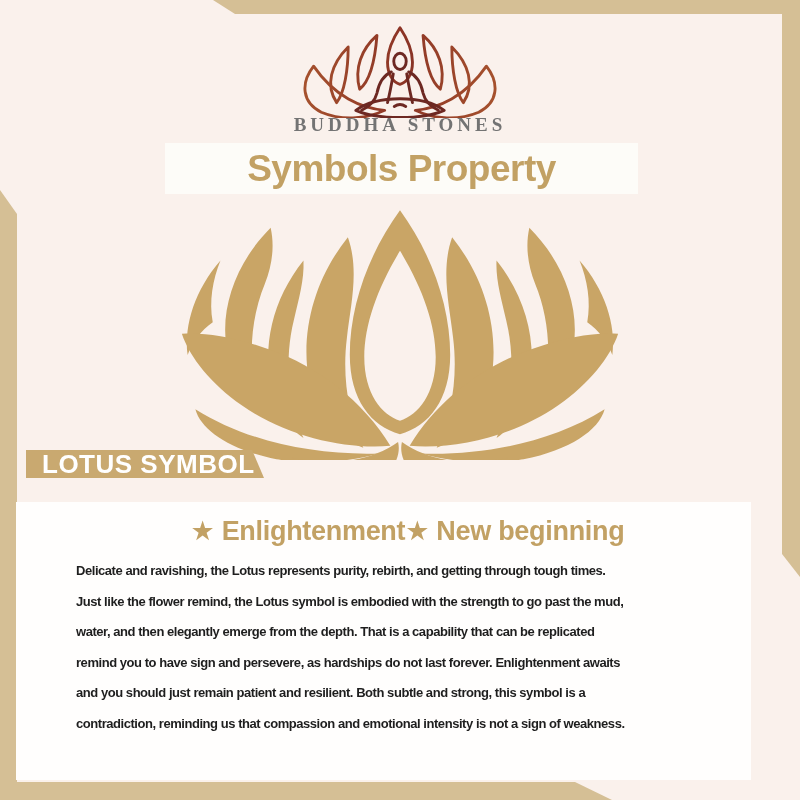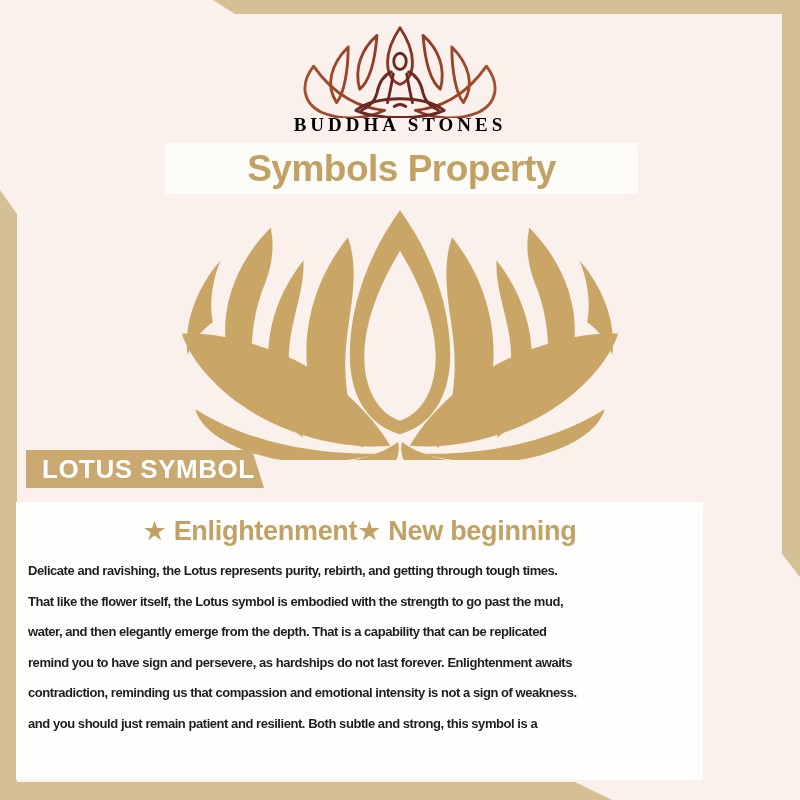--- a/index.html
+++ b/index.html
@@ -7,47 +7,48 @@
     position:relative;width:800px;height:800px;overflow:hidden;
     background:var(--bg-pink,#faf1ec);
     font-family:"Liberation Sans","DejaVu Sans",sans-serif;
   }
   .frame-svg{position:absolute;left:0;top:0;width:800px;height:800px;pointer-events:none;}
   
   .logo-wrap{position:absolute;left:290px;top:22px;width:220px;height:96px;}
   .brand-name{
     position:absolute;left:0;top:114px;width:800px;text-align:center;
     font-family:"Liberation Serif","DejaVu Serif",serif;
-    font-size:19px;font-weight:600;letter-spacing:4px;color:#000000;
+    font-size:19px;font-weight:600;letter-spacing:4px;color:#737373;
   }
   
   .title-bar{
     position:absolute;left:165px;top:143px;width:473px;height:51px;
     background:var(--bar-white,#fdfcf8);display:flex;align-items:center;justify-content:center;
   }
   .title-text{
     font-size:37px;font-weight:bold;letter-spacing:-.5px;
     color:var(--tan-text,#c2a164);
   }
   
   .lotus-wrap{position:absolute;left:178px;top:200px;width:444px;height:260px;}
   
   .section-banner{
-    position:absolute;left:26px;top:450px;width:238px;height:38px;
+    position:absolute;left:26px;top:450px;width:238px;height:28px;
     background:var(--tan-banner,#c9a970);
     clip-path:polygon(0 0,95% 0,100% 100%,0 100%);
     display:flex;align-items:center;
   }
   .section-banner span{
     padding-left:16px;color:#fff;font-size:26px;font-weight:600;letter-spacing:.5px;
   }
   
   .content-box{
     position:absolute;left:16px;top:502px;width:687px;height:278px;
     background:var(--box-white,#fffefd);
+    padding-left:48px;
   }
   .content-heading{
     margin-top:13px;text-align:center;
     font-size:27px;font-weight:bold;letter-spacing:-.3px;
     color:var(--tan-text,#c2a164);
   }
   .body-lines{margin-top:9px;padding-left:12px;}
   .body-line{
     white-space:nowrap;
     font-size:13px;font-weight:bold;letter-spacing:-.45px;
@@ -123,21 +124,21 @@
   </div>
 
   <div class="section-banner">
     <span>LOTUS SYMBOL</span>
   </div>
 
   <div class="content-box">
     <div class="content-heading">★ Enlightenment★ New beginning</div>
     <div class="body-lines">
       <div class="body-line">Delicate and ravishing, the Lotus represents purity, rebirth, and getting through tough times.</div>
-      <div class="body-line">That like the flower itself, the Lotus symbol is embodied with the strength to go past the mud,</div>
+      <div class="body-line">Just like the flower remind, the Lotus symbol is embodied with the strength to go past the mud,</div>
       <div class="body-line">water, and then elegantly emerge from the depth. That is a capability that can be replicated</div>
       <div class="body-line">remind you to have sign and persevere, as hardships do not last forever. Enlightenment awaits</div>
+      <div class="body-line">and you should just remain patient and resilient. Both subtle and strong, this symbol is a</div>
       <div class="body-line">contradiction, reminding us that compassion and emotional intensity is not a sign of weakness.</div>
-      <div class="body-line">and you should just remain patient and resilient. Both subtle and strong, this symbol is a</div>
     </div>
   </div>
 
 </div>
 
 </body></html>

